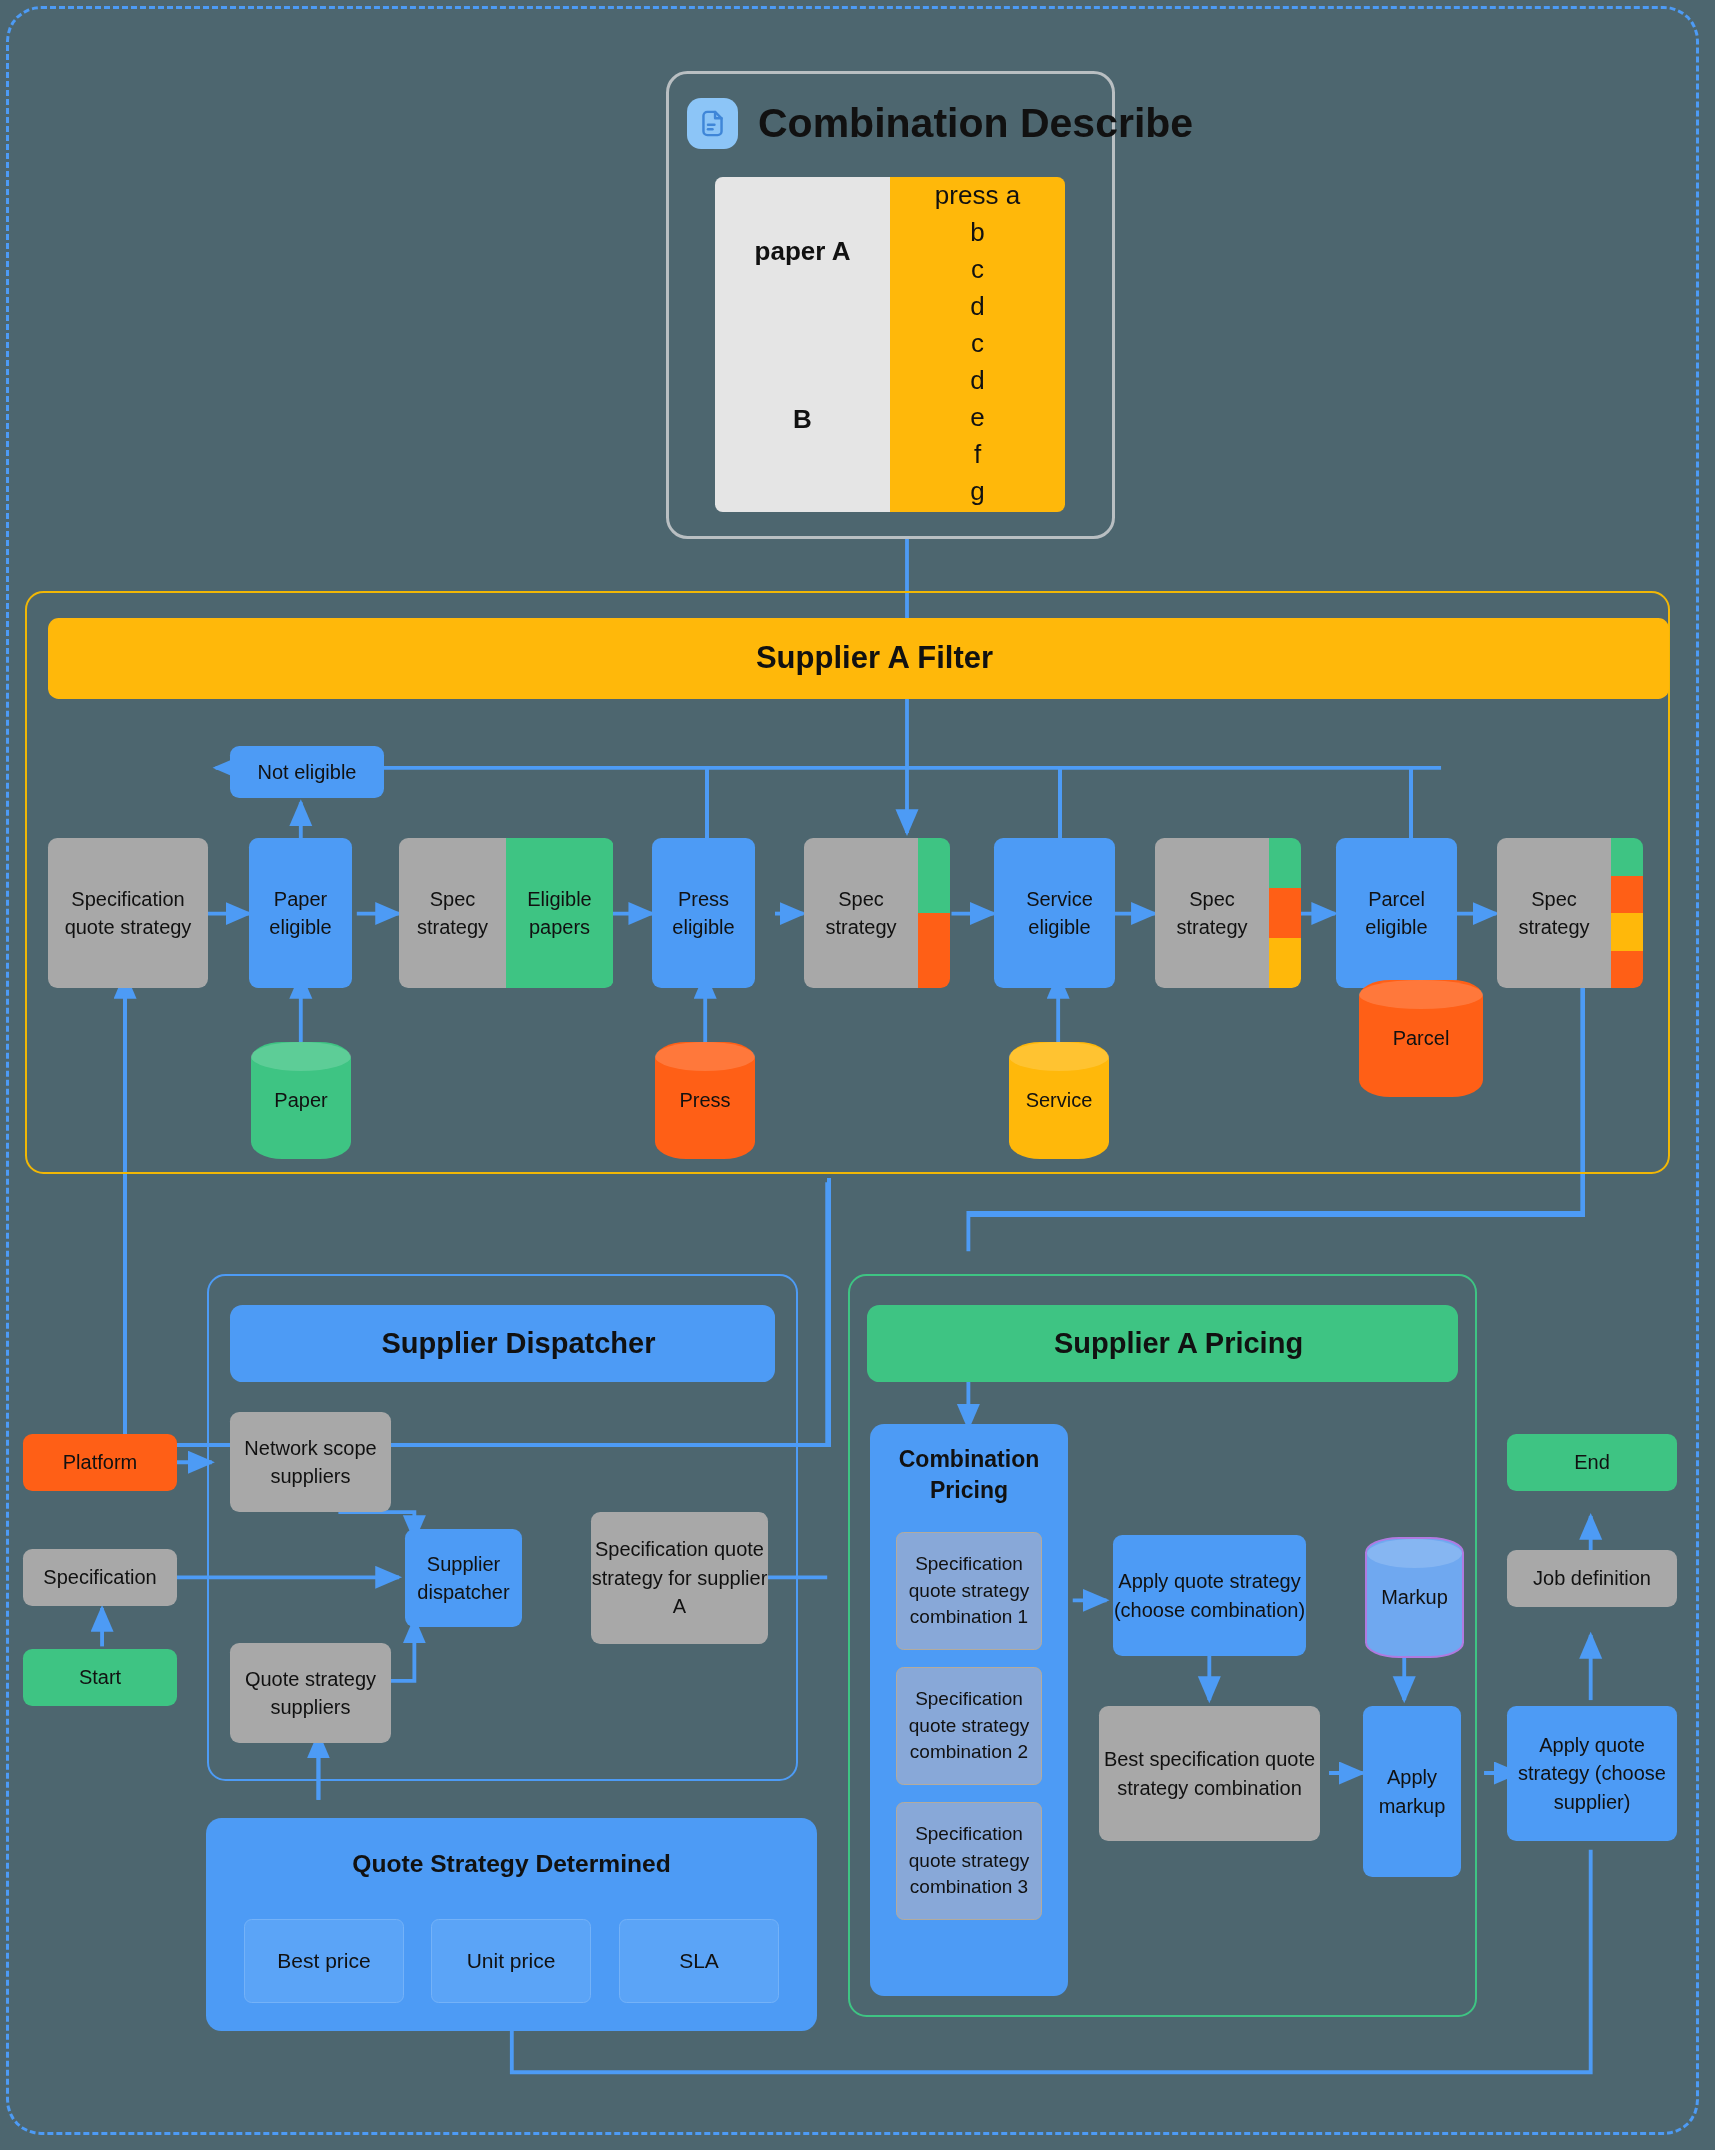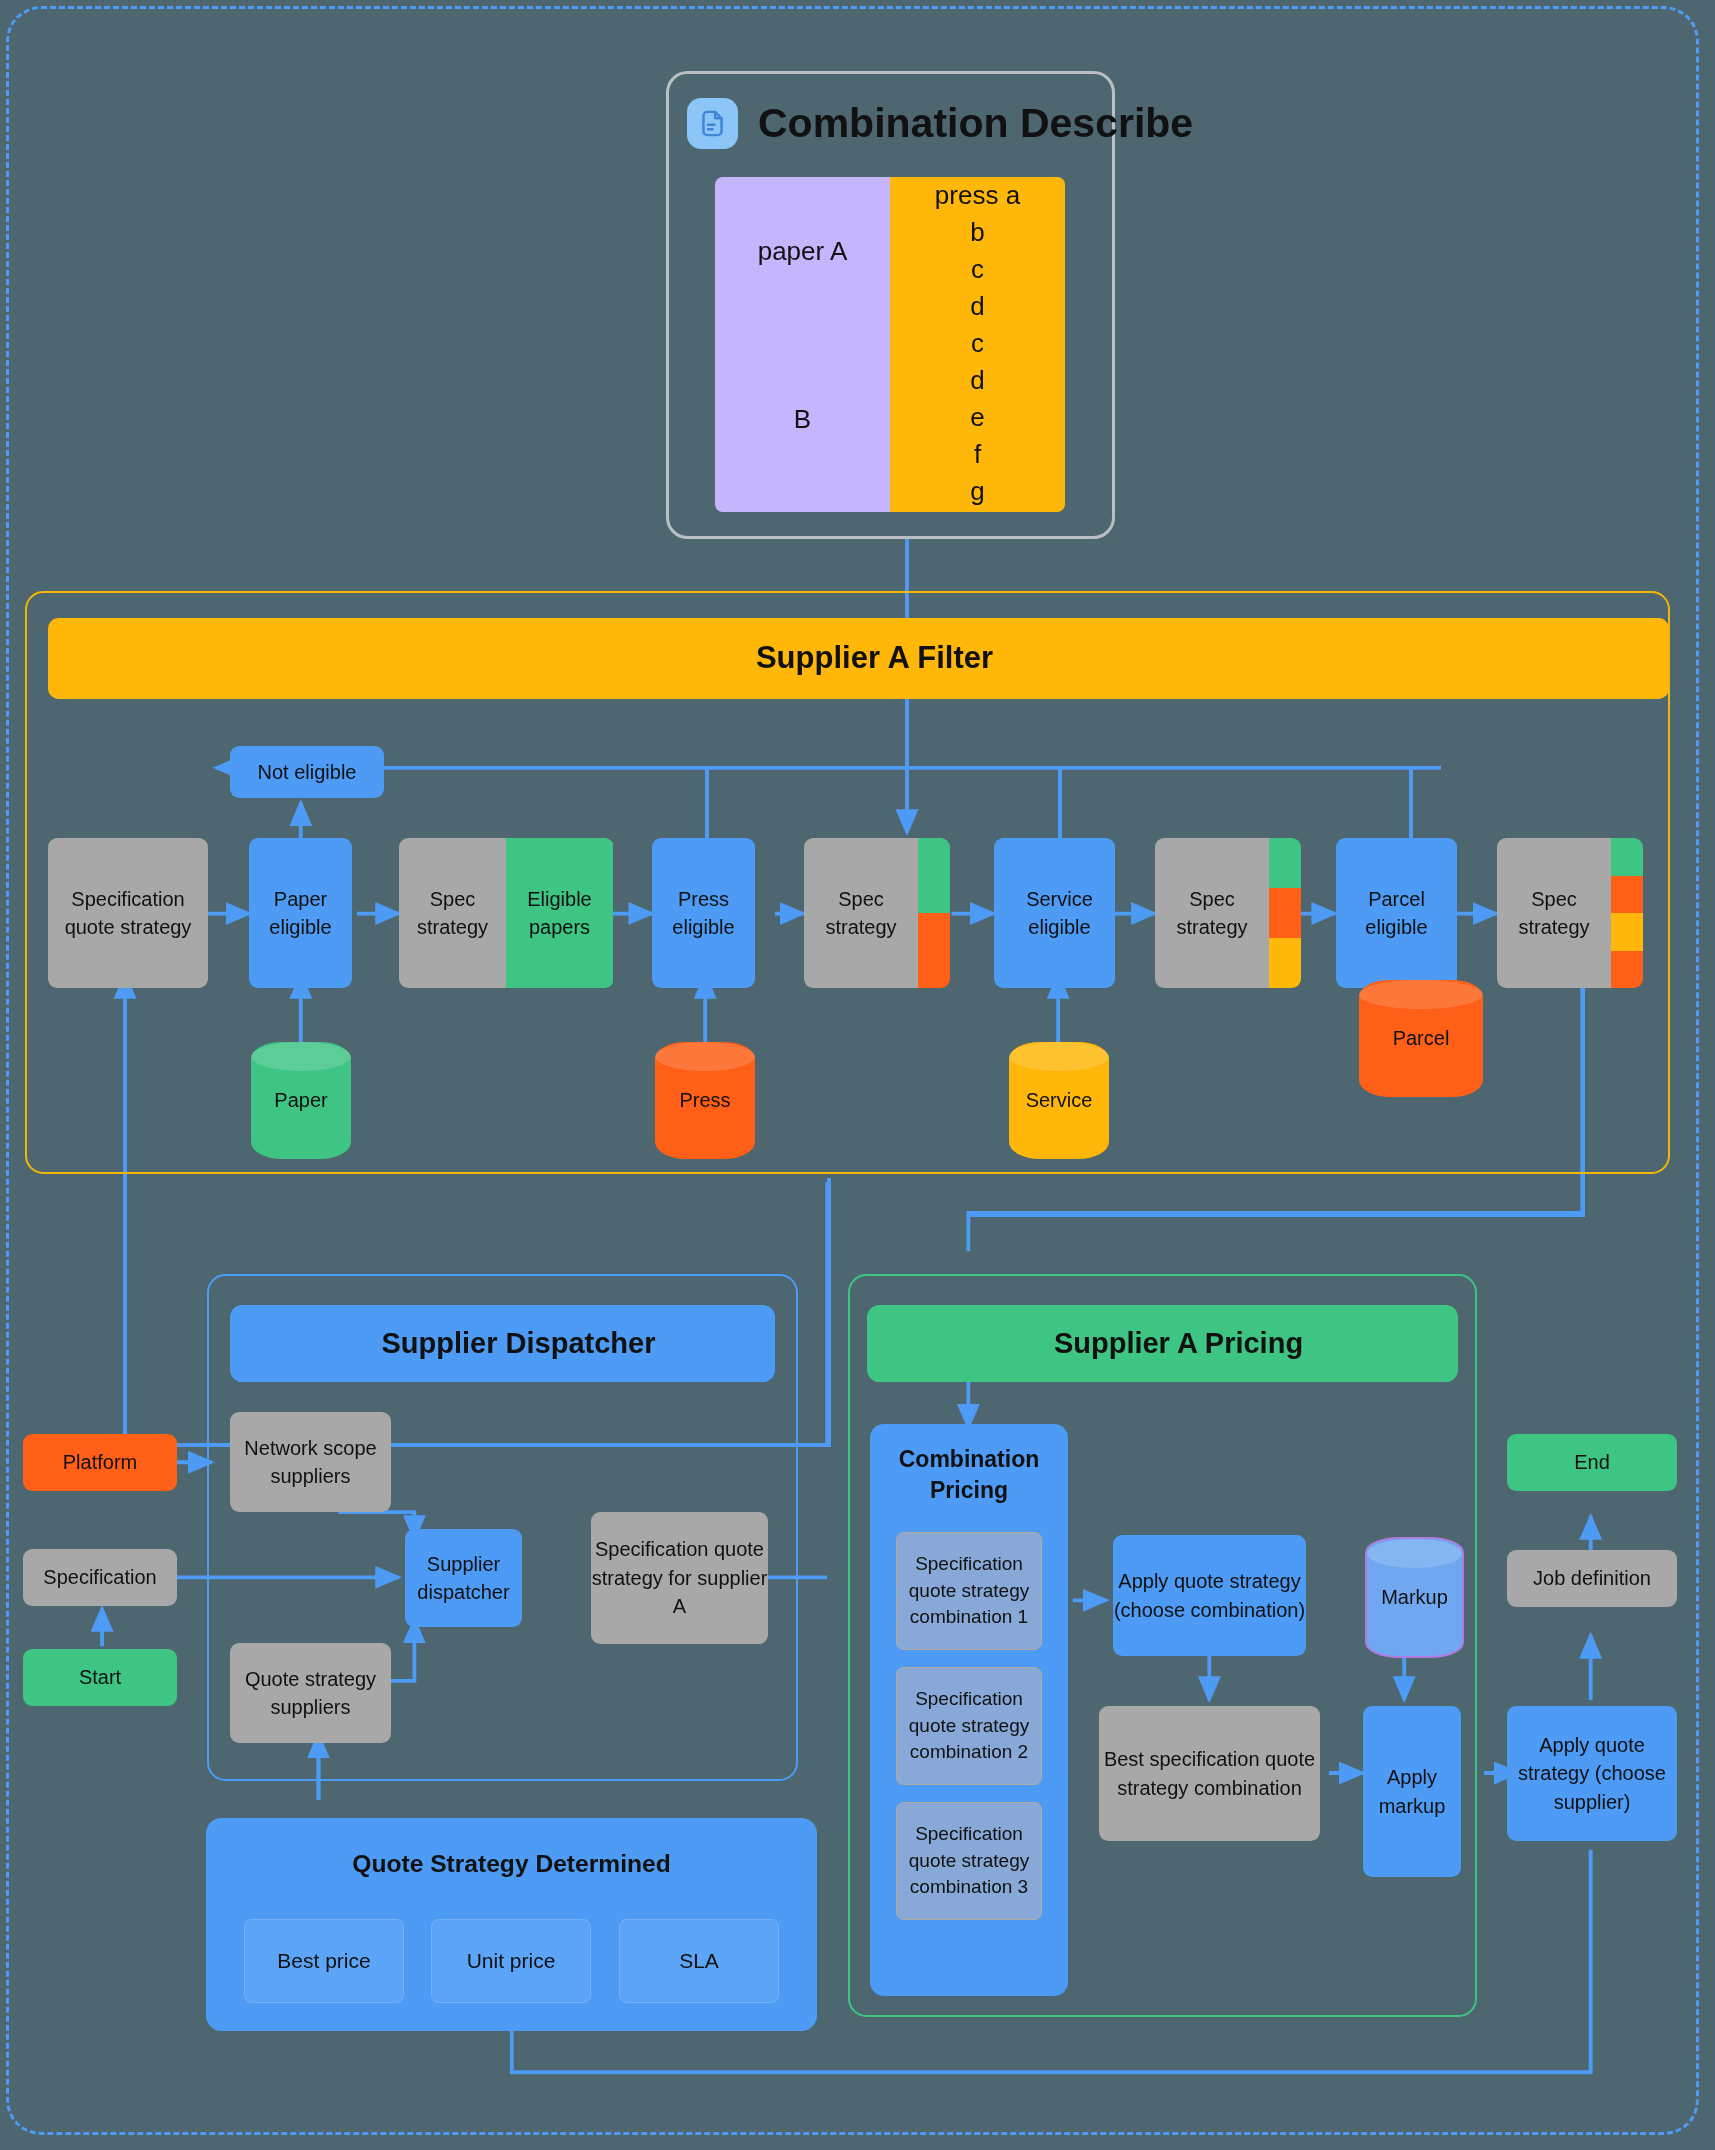--- a/index.html
+++ b/index.html
@@ -48,21 +48,21 @@
     position:absolute;display:flex;align-items:center;gap:20px;
   }
   .doc-icon{
     width:51px;height:51px;border-radius:14px;background:#8cc5f7;
     display:flex;align-items:center;justify-content:center;
   }
   .card-title{font-size:41px;font-weight:bold;color:#111;}
 
   
   .combo-table{position:absolute;display:flex;border-radius:7.7px;overflow:hidden;}
-  .combo-left{background:#c4b5fd;display:flex;flex-direction:column;}
+  .combo-left{background:#e5e5e5;display:flex;flex-direction:column;font-weight:bold;}
   .combo-right{background:#ffb80a;display:flex;flex-direction:column;}
   .combo-cell{
     display:flex;align-items:center;justify-content:center;
     font-size:26px;color:#111;
   }
 
   
   .split{position:absolute;display:flex;border-radius:9.2px;overflow:hidden;}
   .split .main{display:flex;align-items:center;justify-content:center;
      text-align:center;font-size:20px;line-height:1.42;background:#a8a8a8;}

